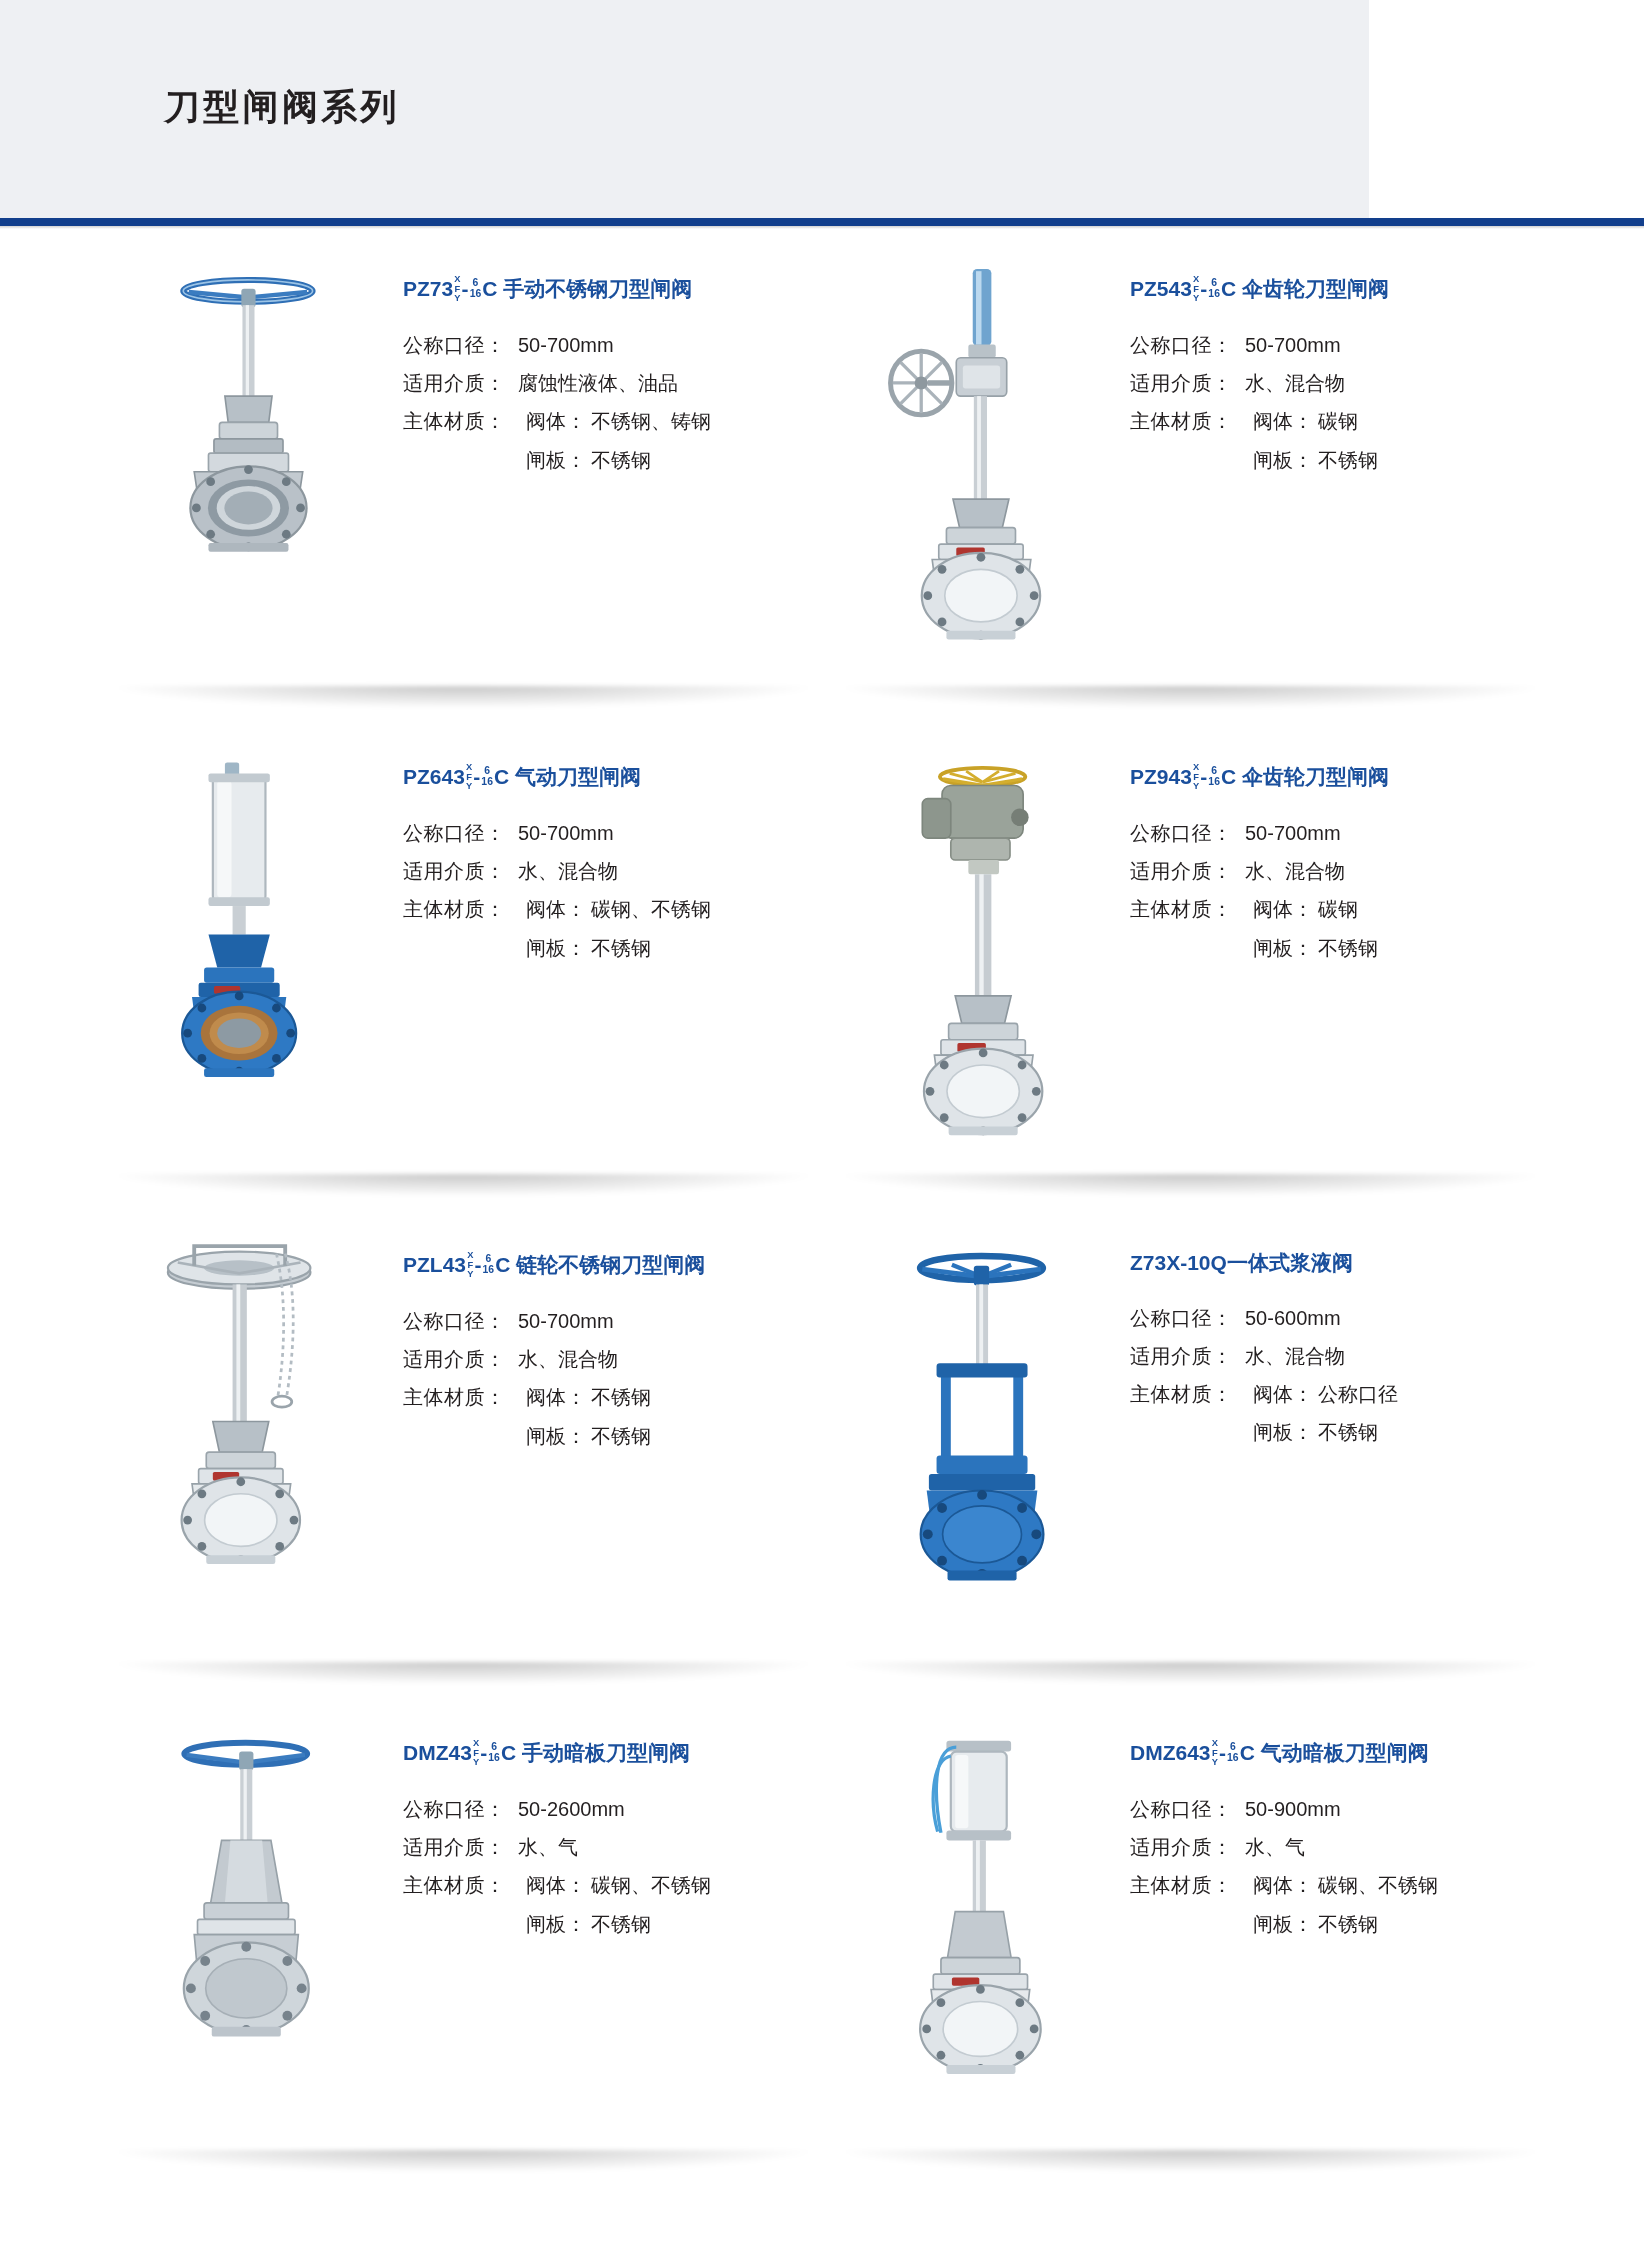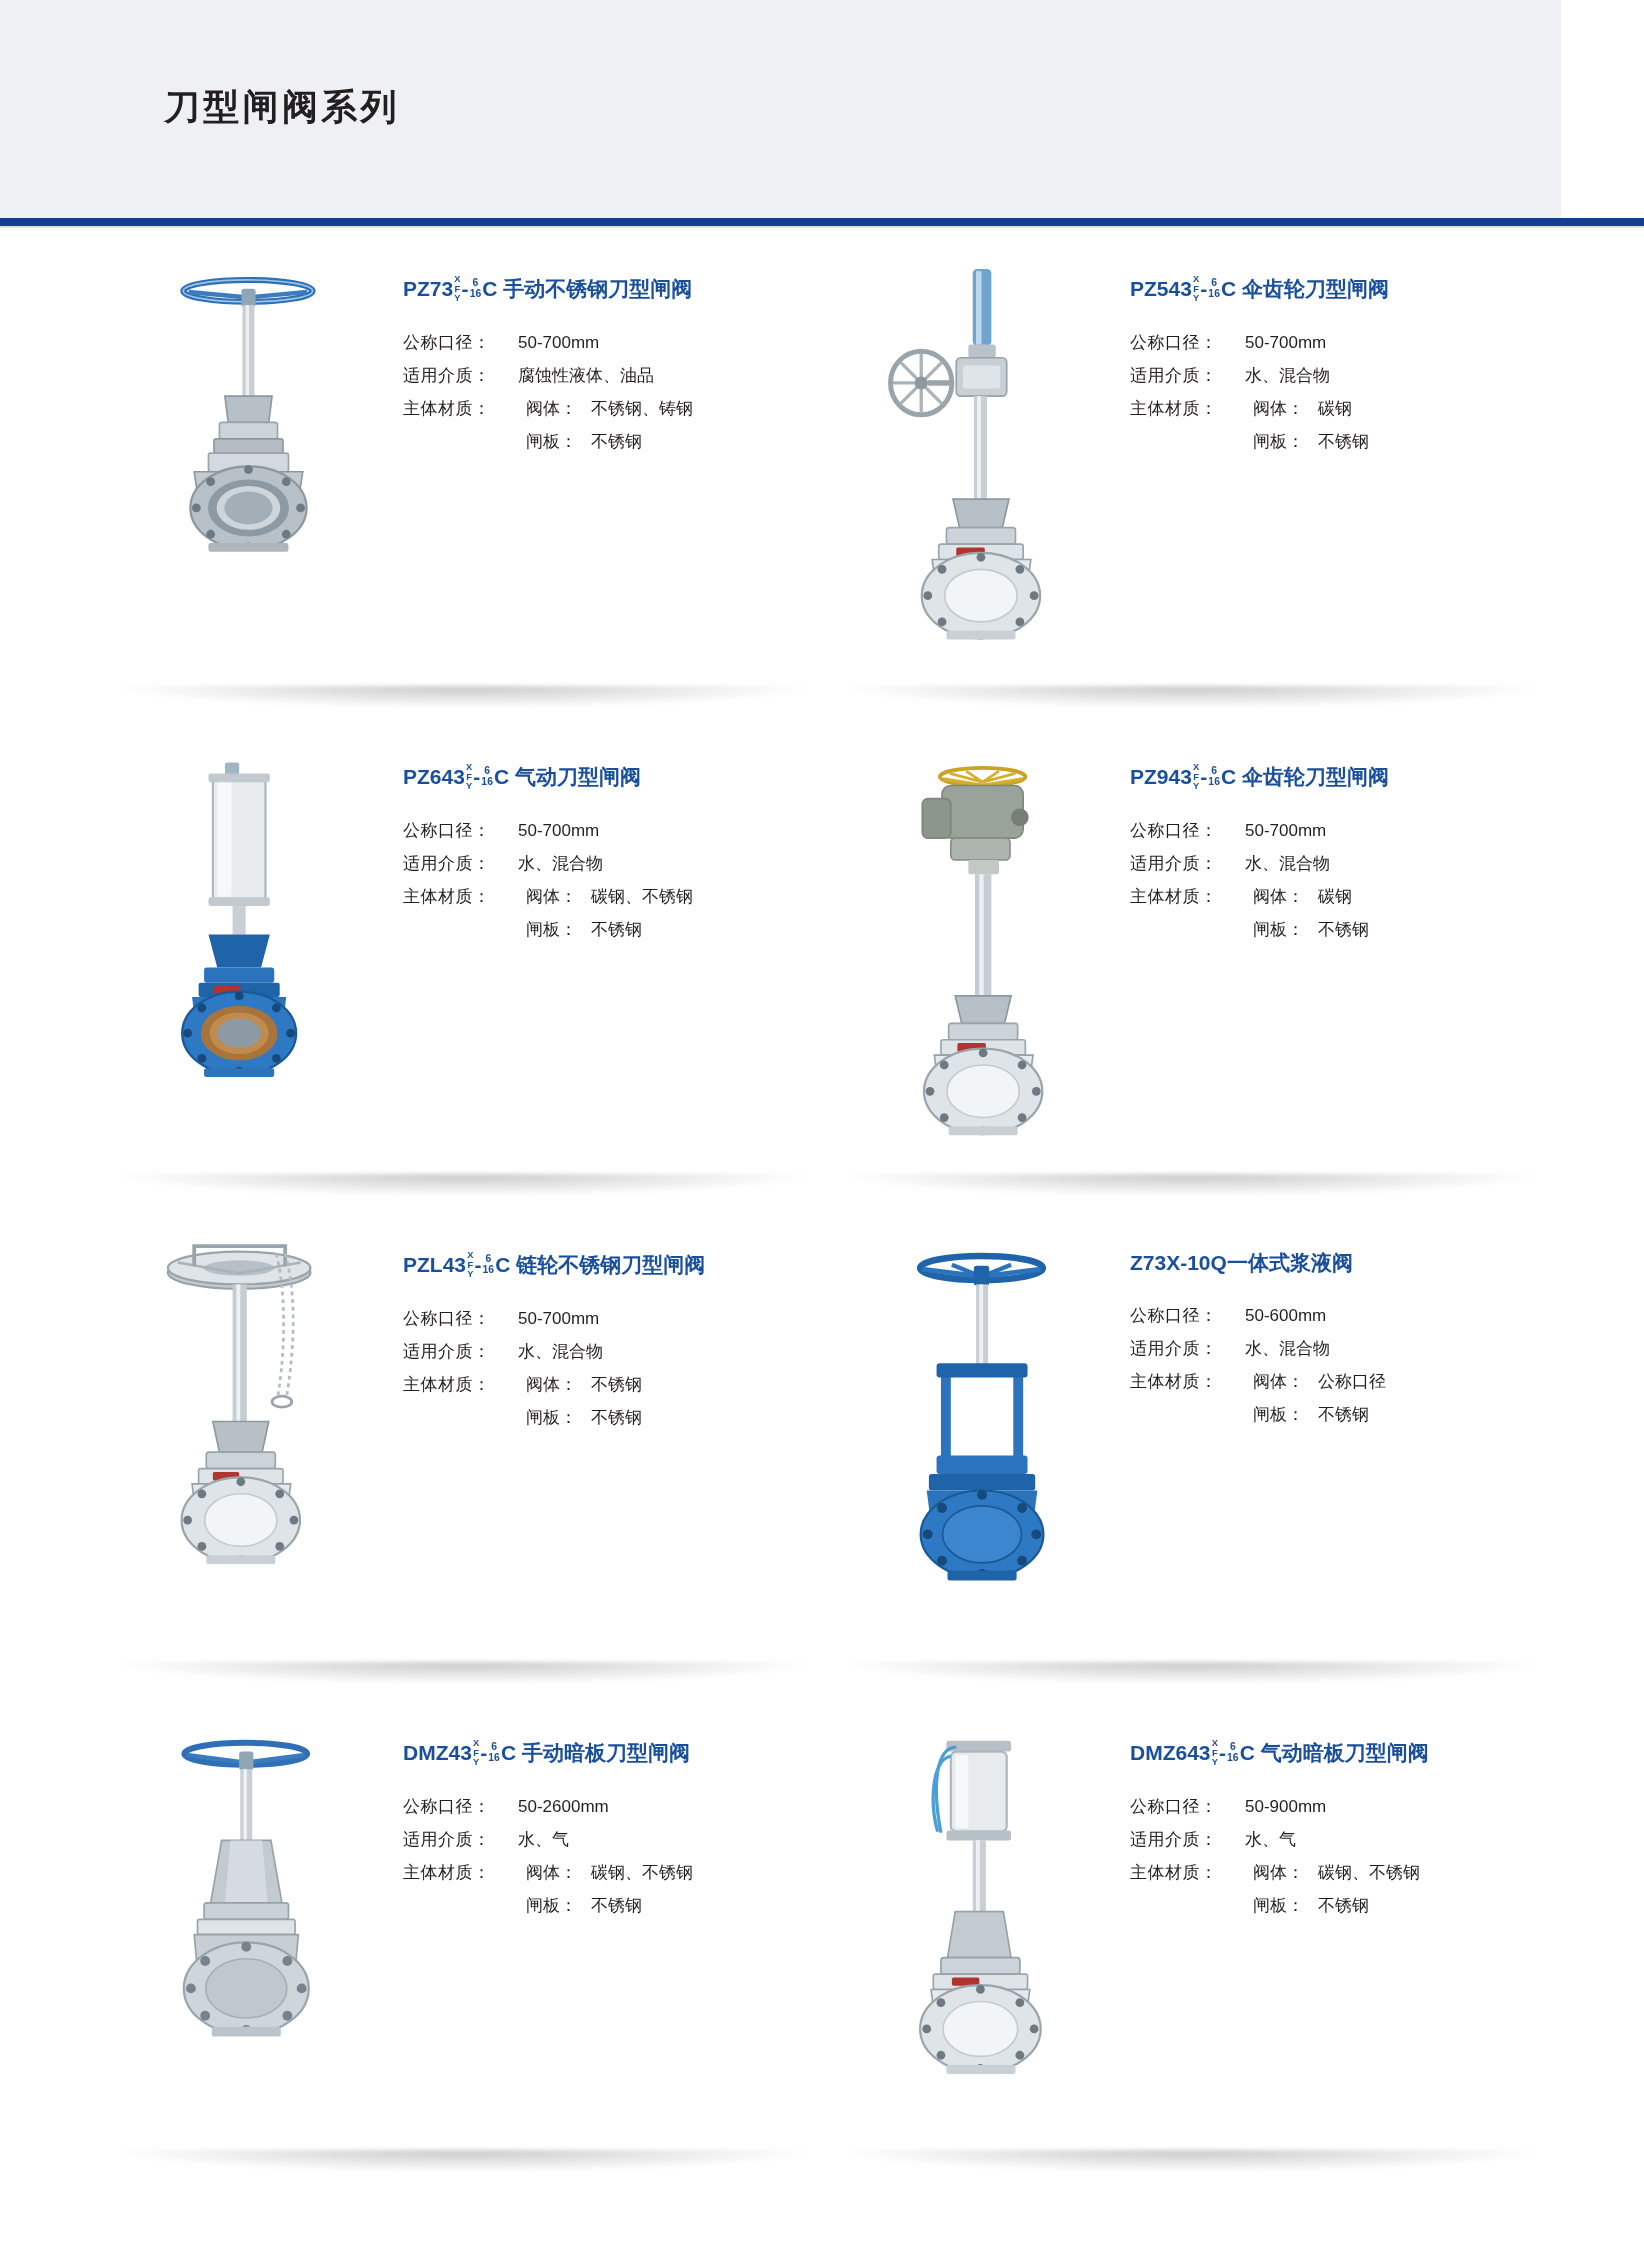--- a/index.html
+++ b/index.html
@@ -14,21 +14,21 @@
     color: #231f20;
     position: relative;
     overflow: hidden;
   }
 
   
   .page-header {
     position: absolute;
     left: 0;
     top: 0;
-    width: 1561px;
+    width: 1369px;
     height: 219px;
     background: #eef0f3;
   }
   .page-title {
     position: absolute;
     left: 164px;
     top: 107px;
     transform: translateY(-50%);
     font-size: 36px;
     font-weight: bold;
@@ -129,21 +129,21 @@
     font-size: 10.4px;
     font-weight: bold;
     line-height: 1.05;
     margin: 0 1.1px;
     transform: translateY(-0.5px);
   }
   .pn-tail { letter-spacing: 0px; }
 
   .specs {
     margin-top: 25px;
-    font-size: 17px;
+    font-size: 20px;
     color: #231f20;
     line-height: 1.75;
   }
   .spec-row {
     display: flex;
     align-items: flex-start;
     margin-bottom: 3.3px;
   }
   .spec-label {
     width: 115px;

